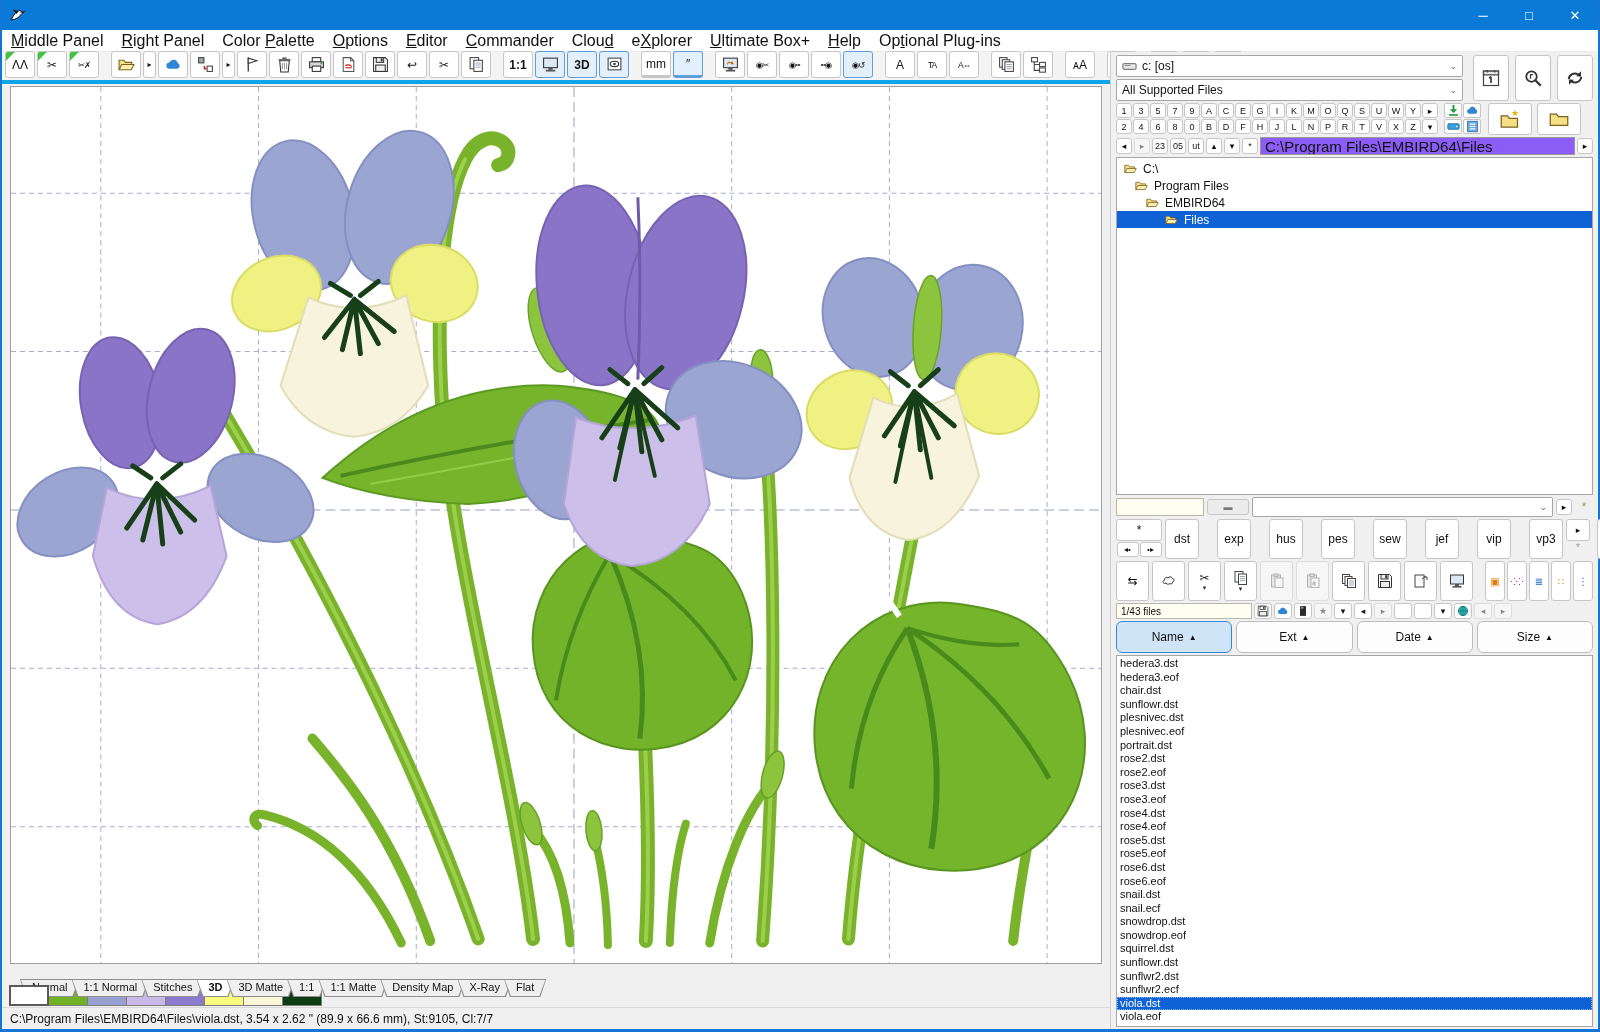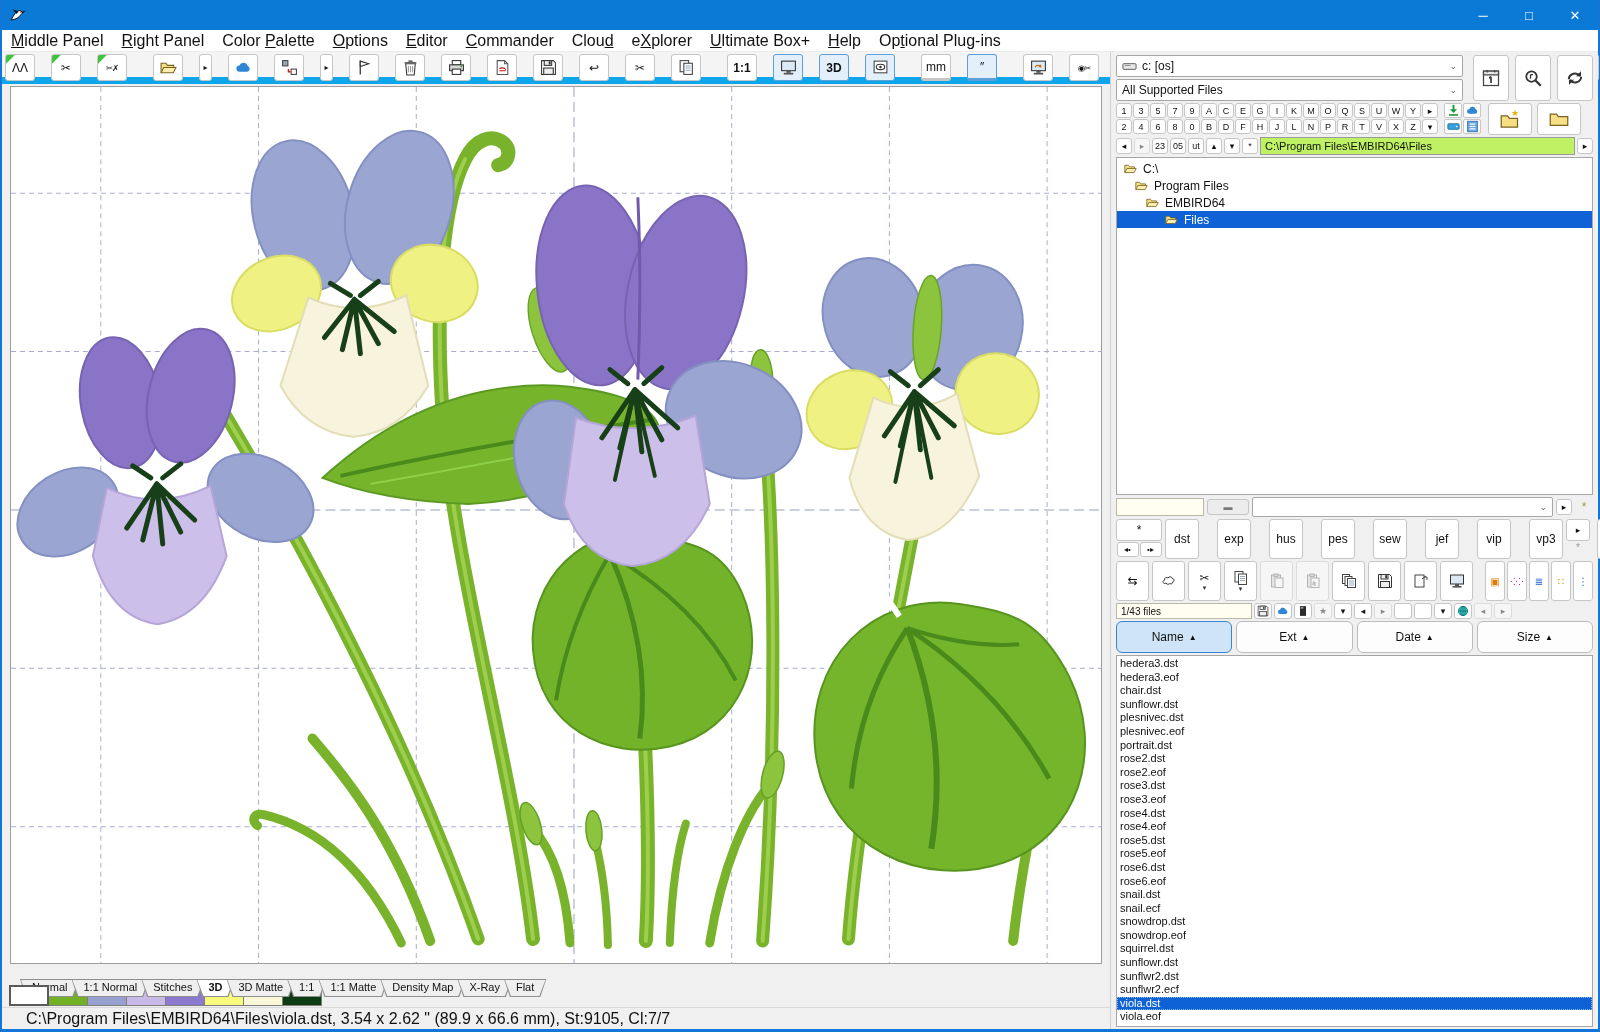--- a/index.html
+++ b/index.html
@@ -10,21 +10,21 @@
   .titlebar .app-ic{width:30px;height:30px;display:flex;align-items:center;justify-content:center}
   .win-controls{margin-left:auto;display:flex;height:30px}
   .wbtn{width:46px;height:30px;color:#fff;display:flex;align-items:center;justify-content:center;font-size:13px}
   
   .menubar{height:22px;background:#fff;display:flex;align-items:center;font-size:16px;flex:none;border-bottom:1px solid #ececec}
   .mitem{padding:0 9px;height:22px;display:flex;align-items:center;white-space:nowrap}
   .mitem .key{text-decoration:underline}
   .main{flex:1;display:flex;min-height:0}
   .left{width:calc(100% - 488px);display:flex;flex-direction:column;min-width:0}
   
-  .toolbar{height:32px;display:flex;align-items:flex-start;padding:2px 3px;gap:16px;background:#f4f4f4;border-bottom:7px solid #0ea5e9;flex:none}
+  .toolbar{height:32px;display:flex;align-items:flex-end;padding:2px 3px;gap:2px;background:#f4f4f4;border-bottom:4px solid #0ea5e9;flex:none}
   .tb{width:30px;height:27px;background:#fff;border:1px solid #c6c6c6;border-radius:3px;display:flex;align-items:center;justify-content:center;font-size:12px;flex:none;overflow:hidden}
   .tb .ic{width:17px;height:17px}
   .tb.on{background:#e3f0fb;border-color:#5d9fd8}
   .tb.narrow{width:13px;font-size:8px;padding:0}
   .tb.gc{background-image:linear-gradient(135deg,#3ec43e 6px,rgba(0,0,0,0) 6.5px)}
   .tb.gap{margin-left:10px}
   .tb.tiny{font-size:8.5px;letter-spacing:-1px}
   .tb.bold{font-weight:bold}
   .tb.ruler{border-bottom-width:3px}
   
@@ -34,38 +34,38 @@
   
   .tabs{height:19px;display:flex;align-items:flex-start;padding-left:22px;flex:none}
   .tab{clip-path:polygon(0 0,100% 0,calc(100% - 6px) 100%,6px 100%);background:#8f8f8f;padding:1px 1px 1px;margin:15px -4px;height:18px;flex:none}
   .tab-in{clip-path:polygon(0 0,100% 0,calc(100% - 6px) 100%,6px 100%);background:#efefef;padding:0 11px;font-size:11px;line-height:15px;height:16px;white-space:nowrap}
   .tab.selected .tab-in{background:#fff;font-weight:bold}
   
   .palette{height:24px;display:flex;align-items:center;padding-left:8px;flex:none}
   .sw{width:40px;height:21px;border:1px solid #7e7e7e;margin-left:-1px;flex:none}
   .sw.selected{border:2px solid #5a5a5a;outline:1px solid #fff;outline-offset:-3px;z-index:2}
   
-  .statusbar{height:22px;display:flex;align-items:center;padding-left:24px;font-size:16px;border-top:1px solid #dadada;flex:none;white-space:nowrap}
+  .statusbar{height:22px;display:flex;align-items:center;padding-left:8px;font-size:12px;border-top:1px solid #dadada;flex:none;white-space:nowrap}
   
   .right{width:488px;flex:none;background:#f0f0f0;border-left:1px solid #cfcfcf;padding:3px 5px 2px 5px;display:flex;flex-direction:column;gap:2px;font-size:12px;min-height:0}
   .prow{display:flex;gap:2px;align-items:center;flex:none}
   .combo{height:22px;background:#fff;border:1px solid #a7a7a7;border-radius:2px;display:flex;align-items:center;padding:0 5px;gap:5px;font-size:12px}
   .combo .arr{margin-left:auto;color:#666;font-size:9px}
   .btn{background:#fff;border:1px solid #c6c6c6;border-radius:3px;display:flex;align-items:center;justify-content:center;flex:none}
   .btn .ic{width:16px;height:16px}
   .btn.dis{opacity:.45;filter:grayscale(1)}
   .toprow2{display:flex;gap:6px}
   .alpha{width:16px;height:15px;font-size:9px;border-radius:3px}
   .minigrid{display:grid;grid-template-columns:18px 18px;grid-auto-rows:15px;gap:1px;margin-left:4px}
   .mini{border:1px solid #c6c6c6;border-radius:2px;background:#fff;display:flex;align-items:center;justify-content:center}
   .mini .ic{width:13px;height:13px}
   .fold{width:44px;height:32px;margin-left:5px}
   .fold .ic{width:20px;height:20px}
   .qbtn{height:16px;min-width:16px;padding:0 2px;font-size:9px}
-  .pathbox{flex:1;height:16px;background:#bef264;border:1px solid #9a9a9a;font-size:11px;display:flex;align-items:center;padding:8px 4px;white-space:nowrap;overflow:hidden}
+  .pathbox{flex:1;height:16px;background:#8b5cf6;border:1px solid #9a9a9a;font-size:15px;display:flex;align-items:center;padding:8px 4px;white-space:nowrap;overflow:hidden}
   .tree{height:338px;background:#fff;border:1px solid #a7a7a7;padding:2px 0;overflow:hidden;flex:none}
   .titem{height:17px;display:flex;align-items:center;gap:5px;font-size:12px;white-space:nowrap}
   .titem .ic{width:15px;height:13px;flex:none}
   .titem.d0{padding-left:6px}.titem.d1{padding-left:17px}.titem.d2{padding-left:28px}.titem.d3{padding-left:47px}
   .titem.selected{background:#0f62d6;color:#fff}
   .maskrow{gap:3px}
   .maskfield{width:88px;height:18px;background:#fffef0;border:1px solid #b9b9a6}
   .dashbtn{width:42px;height:16px;background:#ececec;font-size:9px;color:#777}
   .maskcombo{flex:1;height:20px}
   .staricon{color:#9a9a55;width:18px;text-align:center}

